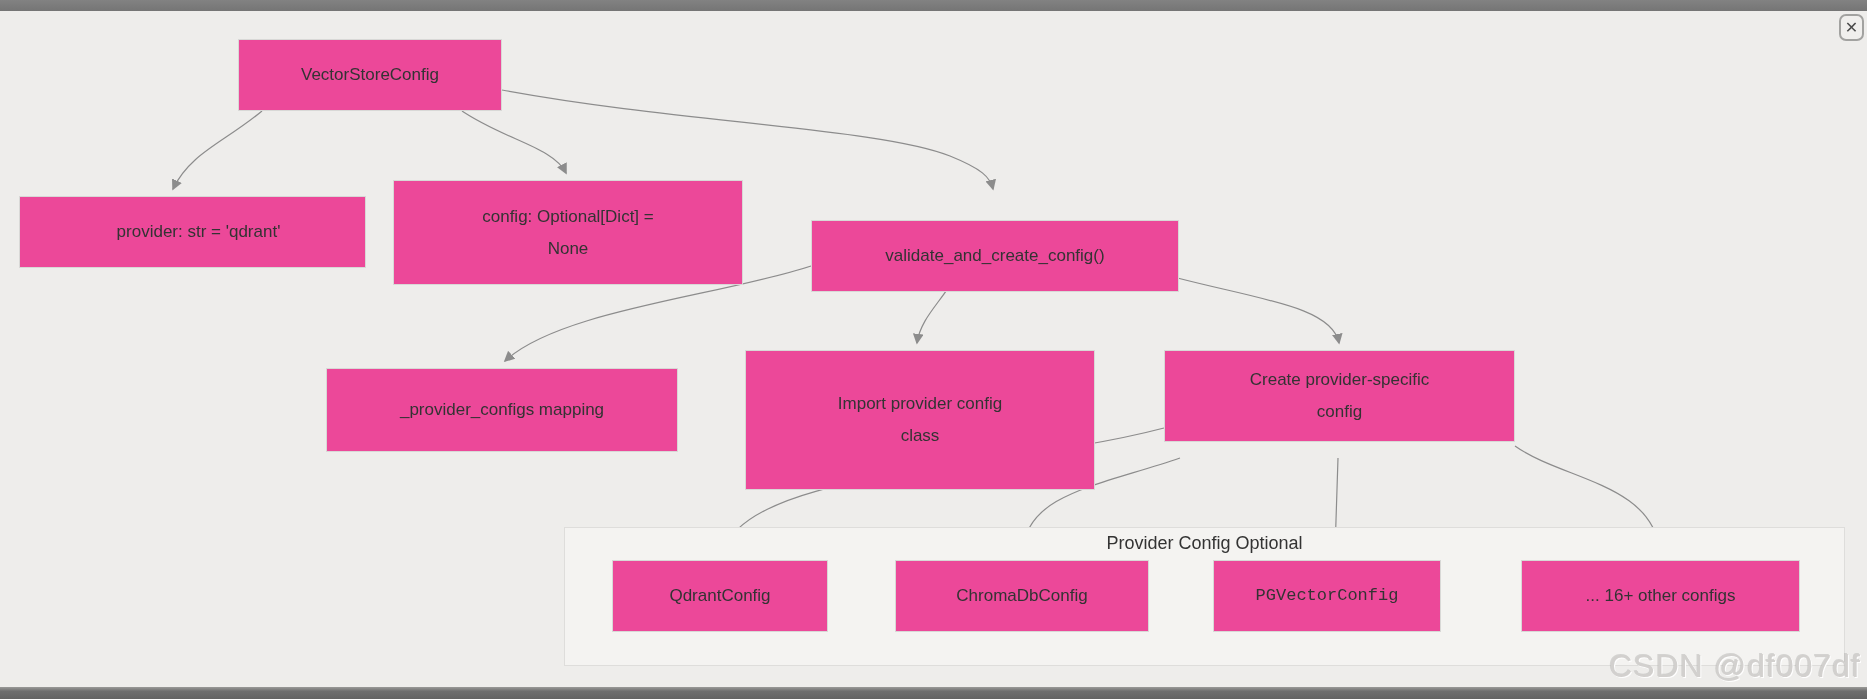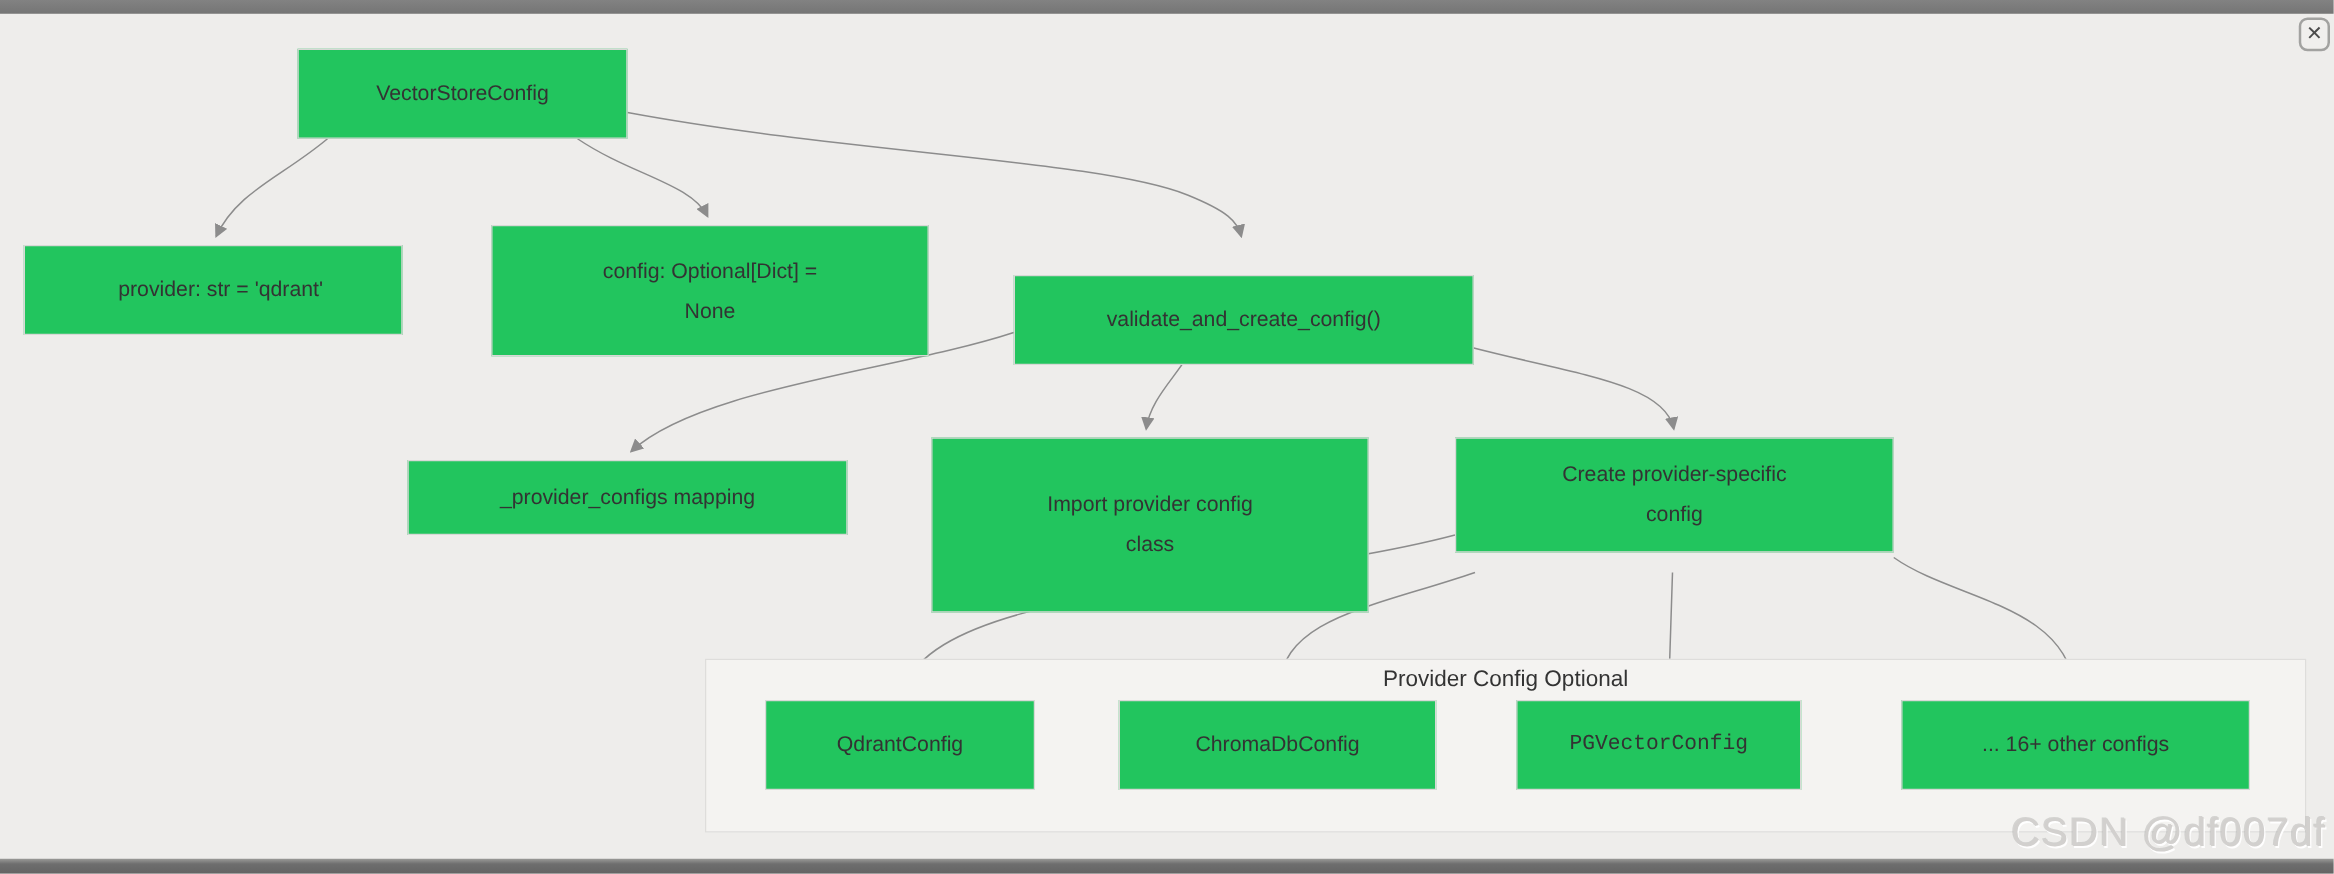--- a/index.html
+++ b/index.html
@@ -65,21 +65,21 @@
   }
   .subgraph-label {
     position: absolute;
     top: 5px; left: 0; right: 0;
     text-align: center;
     font-size: 18px;
     color: #333333;
   }
   .node {
     position: absolute;
-    background: #22c55e;
+    background: #ec4899;
     border: 1px solid #d8d8d6;
     box-sizing: border-box;
     color: #333333;
     font-size: 17px;
     line-height: 32px;
     display: flex;
     align-items: center;
     justify-content: center;
     text-align: center;
     white-space: pre-line;
@@ -125,25 +125,25 @@
         <path d="M 1515,446 C 1563,480 1652,483 1660,551" class="edge" marker-end="url(#arrowhead)"></path>
       </g>
   </svg>
 
   <div class="subgraph" id="subgraph-box" style="left: 564px; top: 527px; width: 1281px; height: 139px;">
     <div class="subgraph-label">Provider Config Optional</div>
   </div>
 
   <div id="nodes-layer">
       <div class="node" style="left: 238px; top: 39px; width: 264px; height: 72px;">VectorStoreConfig</div>
-      <div class="node" style="left: 19px; top: 196px; width: 303px; height: 72px; padding-left: 12px;">provider: str = 'qdrant'</div>
+      <div class="node" style="left: 19px; top: 196px; width: 347px; height: 72px; padding-left: 12px;">provider: str = 'qdrant'</div>
       <div class="node" style="left: 393px; top: 180px; width: 350px; height: 105px;">config: Optional[Dict] =
 None</div>
       <div class="node" style="left: 811px; top: 196px; width: 368px; height: 72px; margin-top: 24px;">validate_and_create_config()</div>
-      <div class="node" style="left: 326px; top: 368px; width: 352px; height: 60px;">_provider_configs mapping</div>
+      <div class="node" style="left: 326px; top: 368px; width: 352px; height: 84px;">_provider_configs mapping</div>
       <div class="node" style="left: 745px; top: 350px; width: 350px; height: 140px;">Import provider config
 class</div>
       <div class="node" style="left: 1164px; top: 350px; width: 351px; height: 92px;">Create provider-specific
 config</div>
       <div class="node" style="left: 612px; top: 560px; width: 216px; height: 72px;">QdrantConfig</div>
       <div class="node" style="left: 895px; top: 560px; width: 254px; height: 72px;">ChromaDbConfig</div>
       <div class="node" style="left: 1213px; top: 560px; width: 228px; height: 72px; font-family: Liberation Mono, monospace;">PGVectorConfig</div>
       <div class="node" style="left: 1521px; top: 560px; width: 279px; height: 72px;">... 16+ other configs</div>
     </div>
 

